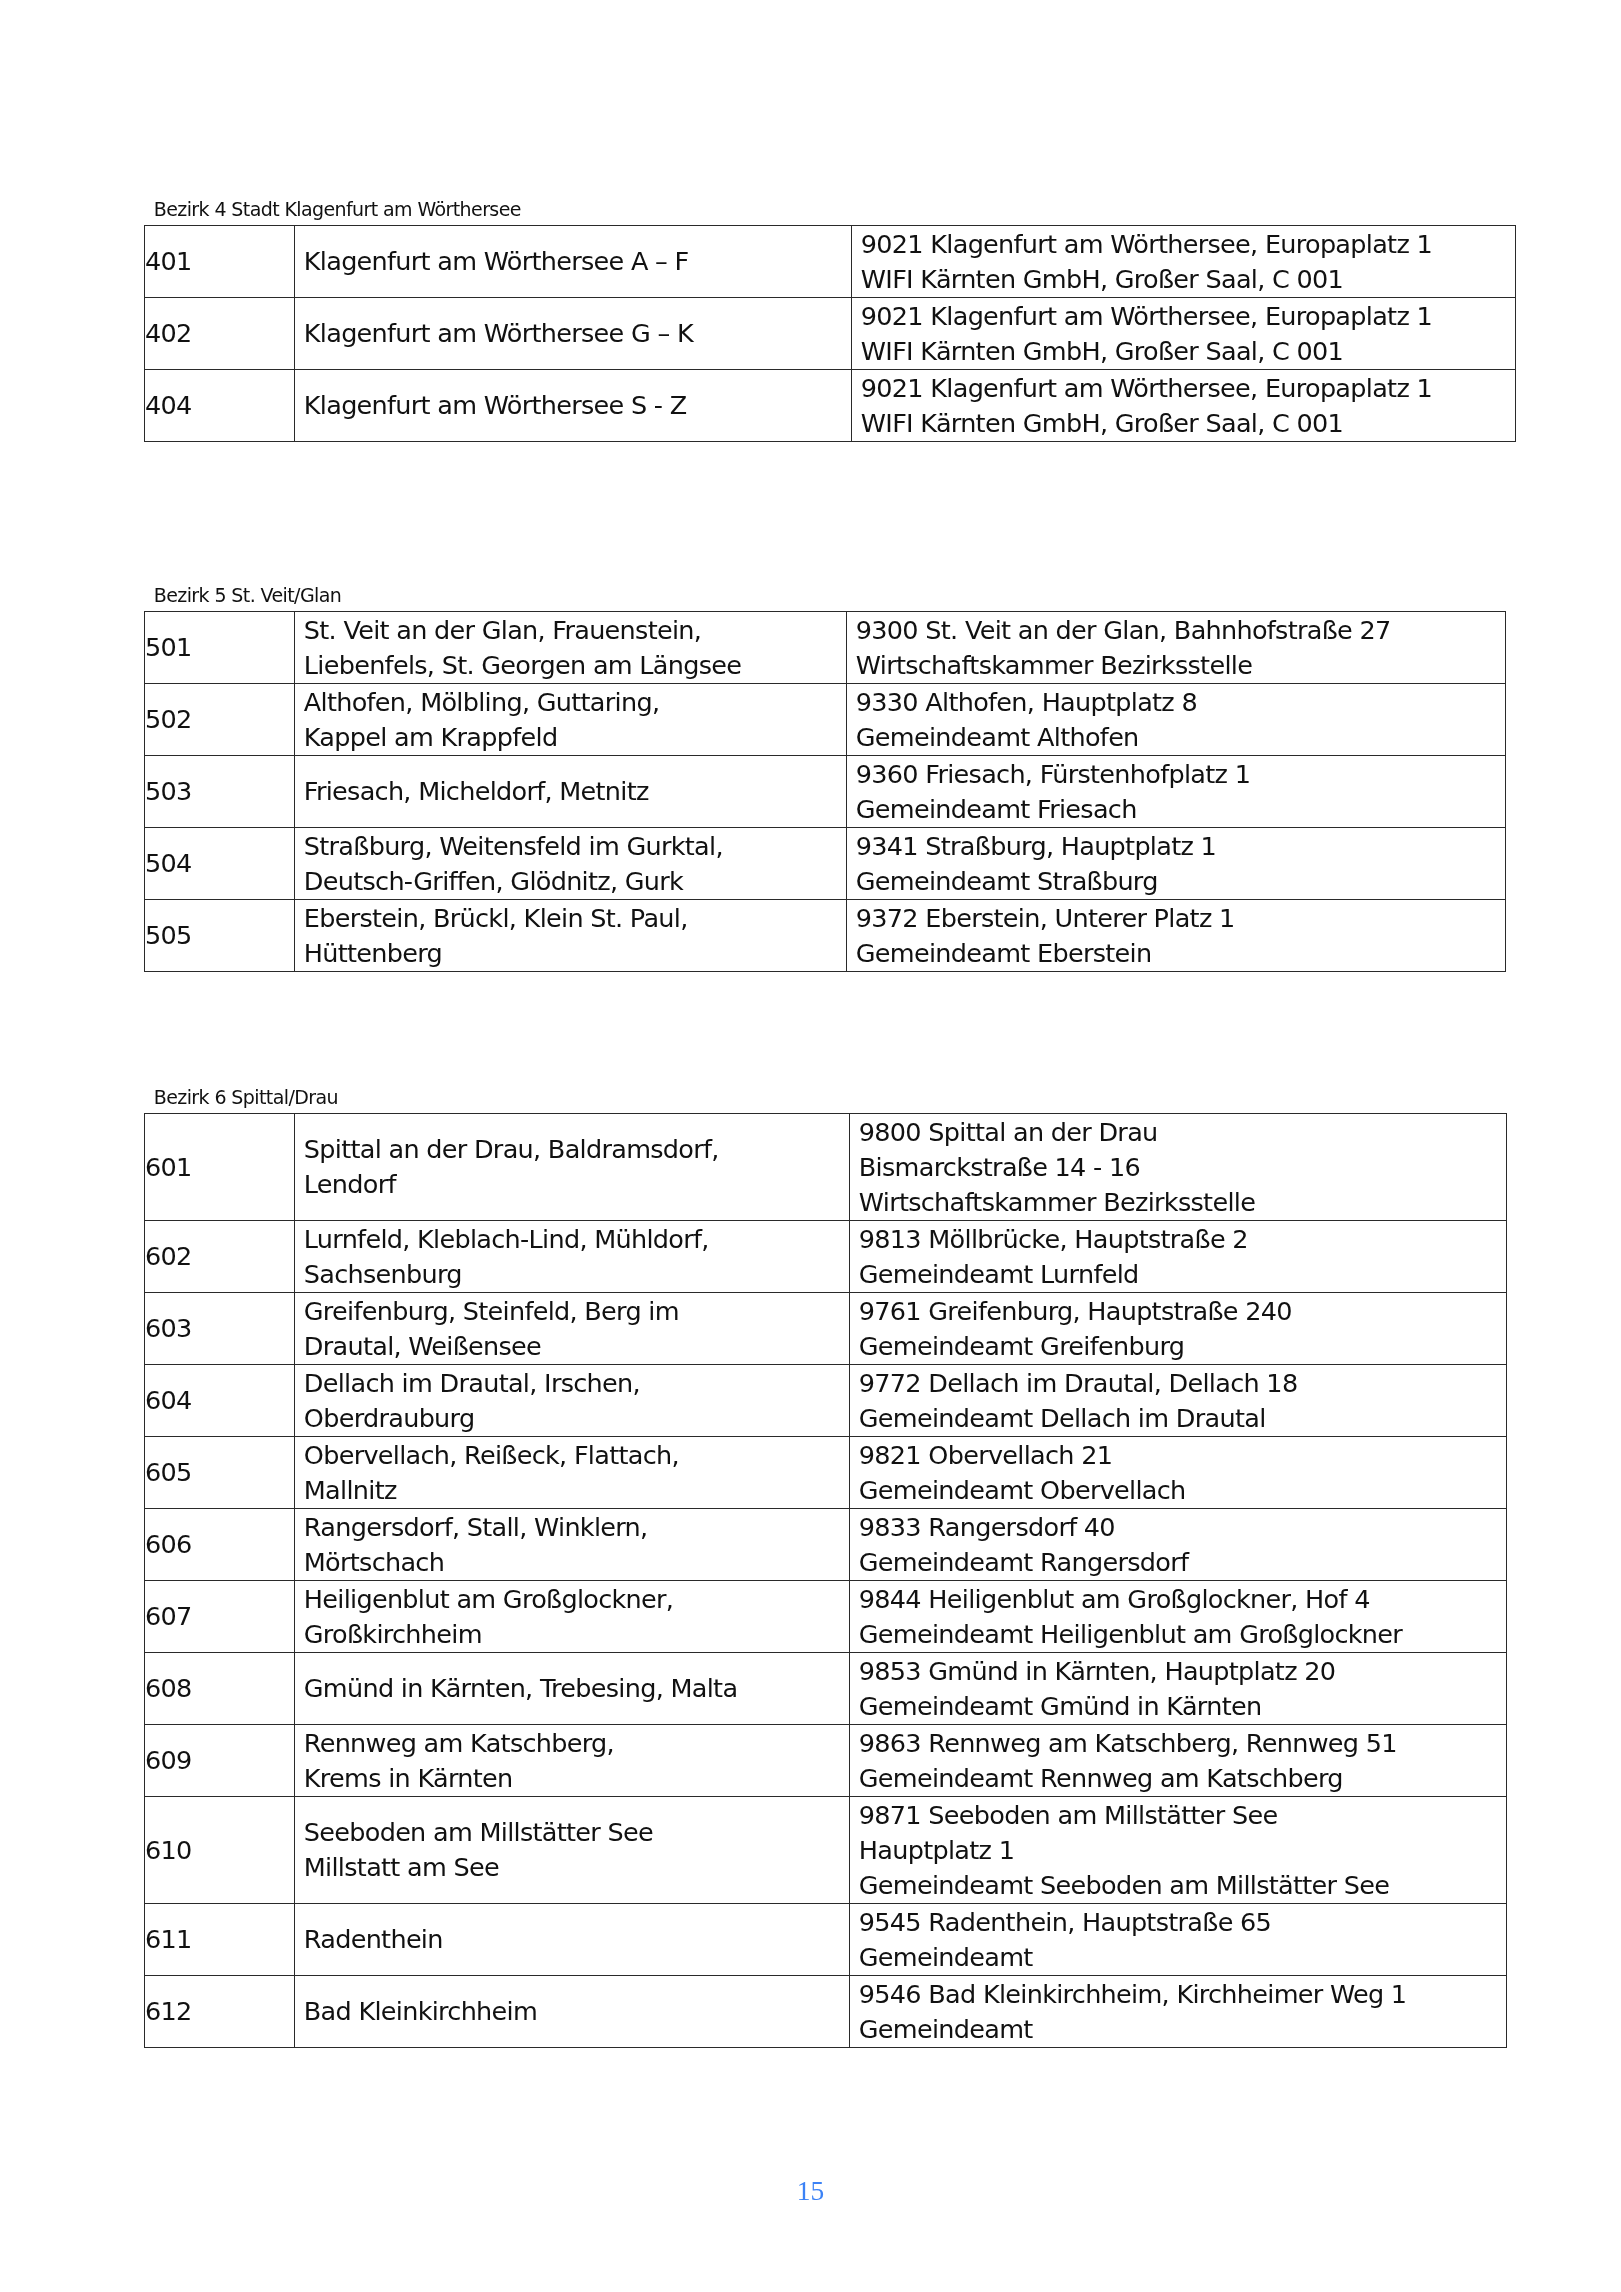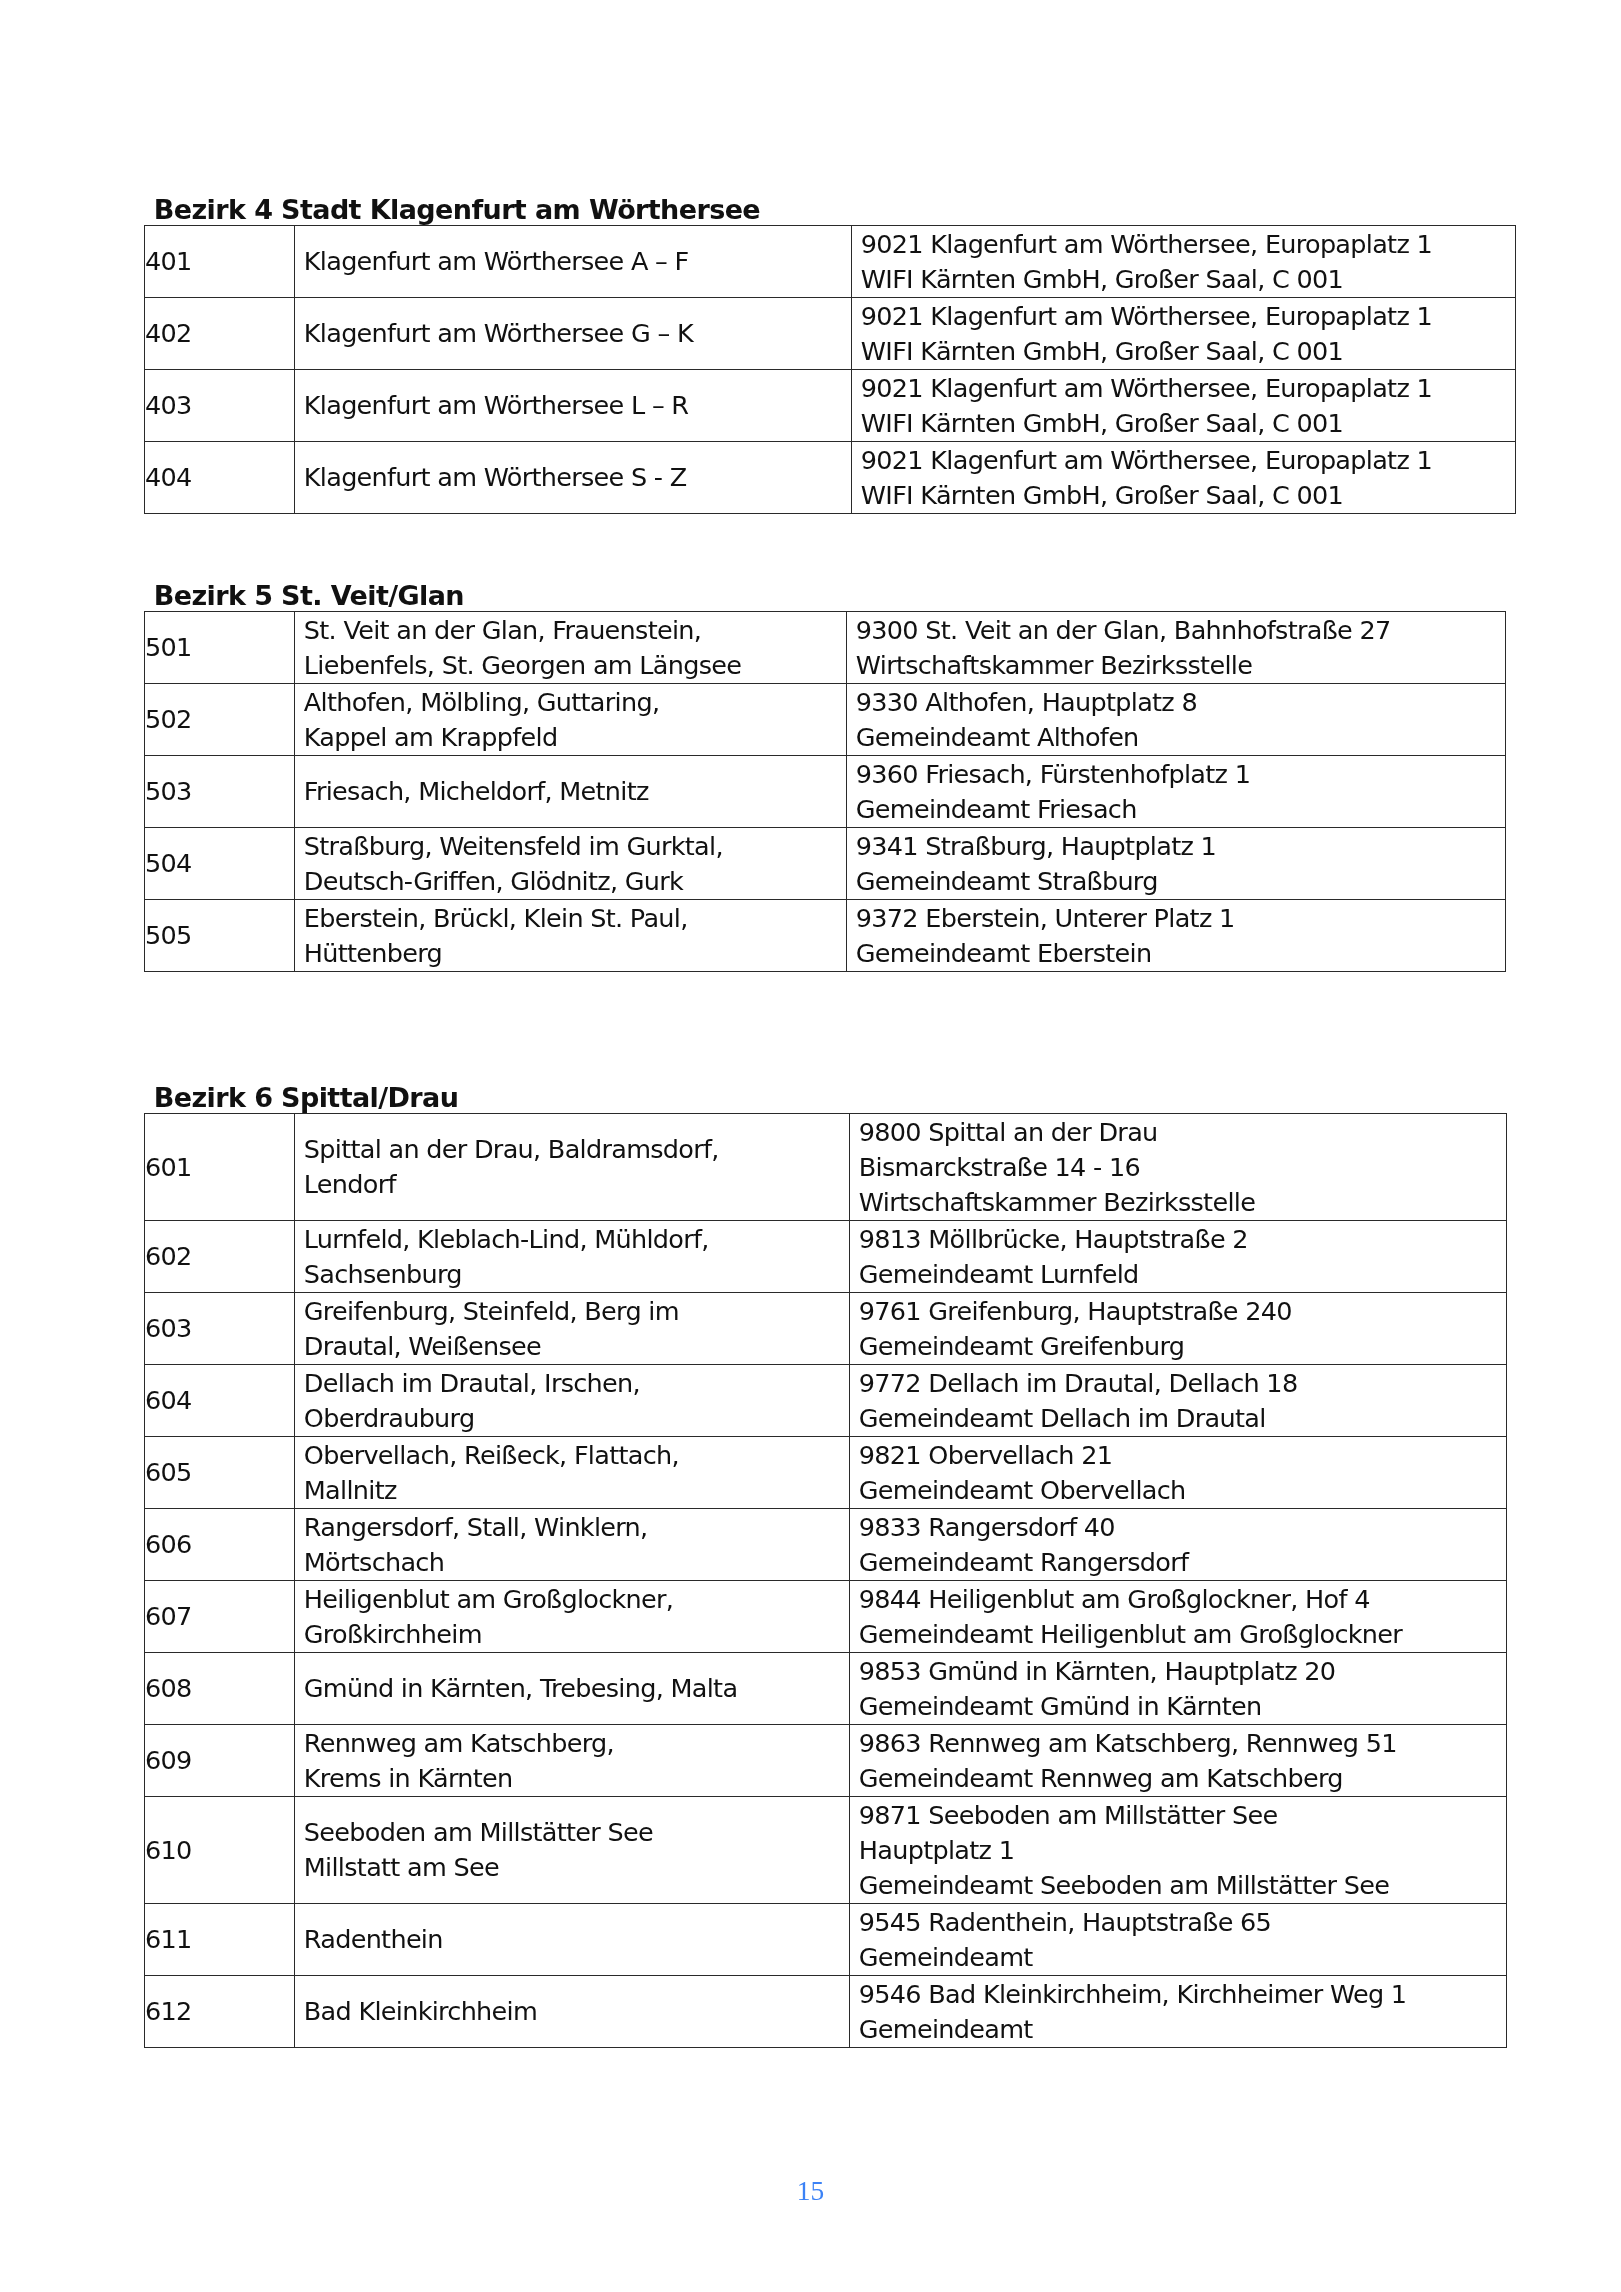--- a/index.html
+++ b/index.html
@@ -3,21 +3,21 @@
 <meta charset="utf-8">
 <style>
   html, body { margin: 0; padding: 0; background: #ffffff; }
   body {
     width: 1621px; height: 2293px; position: relative; overflow: hidden;
     font-family: "DejaVu Sans", sans-serif; color: #111111;
   }
   .section { position: absolute; left: 144px; }
   .section-title {
     font-family: "DejaVu Sans", sans-serif;
-    font-weight: bold; font-size: 27px; letter-spacing: -0.6px;
+    font-weight: normal; font-size: 19px; letter-spacing: -0.6px;
     margin: 0 0 0 9.8px; height: 31px; line-height: 31px;
   }
   table {
     border-collapse: collapse; table-layout: fixed;
   }
   td {
     border: 1.6px solid #2a2a2a; padding: 0 0 0 8.8px; vertical-align: middle;
     font-size: 25.5px; line-height: 35px; letter-spacing: -0.7px;
     font-family: "DejaVu Sans", sans-serif;
   }
@@ -47,30 +47,20 @@
           </td>
           <td>
             <span class="line">9021 Klagenfurt am Wörthersee, Europaplatz 1</span>
             <span class="line">WIFI Kärnten GmbH, Großer Saal, C 001</span>
           </td>
         </tr>
         <tr style="height: 72px;">
           <td class="num">402</td>
           <td>
             <span class="line">Klagenfurt am Wörthersee G – K</span>
-          </td>
-          <td>
-            <span class="line">9021 Klagenfurt am Wörthersee, Europaplatz 1</span>
-            <span class="line">WIFI Kärnten GmbH, Großer Saal, C 001</span>
-          </td>
-        </tr>
-        <tr style="height: 72px;">
-          <td class="num">403</td>
-          <td>
-            <span class="line">Klagenfurt am Wörthersee L – R</span>
           </td>
           <td>
             <span class="line">9021 Klagenfurt am Wörthersee, Europaplatz 1</span>
             <span class="line">WIFI Kärnten GmbH, Großer Saal, C 001</span>
           </td>
         </tr>
         <tr style="height: 72px;">
           <td class="num">404</td>
           <td>
             <span class="line">Klagenfurt am Wörthersee S - Z</span>

